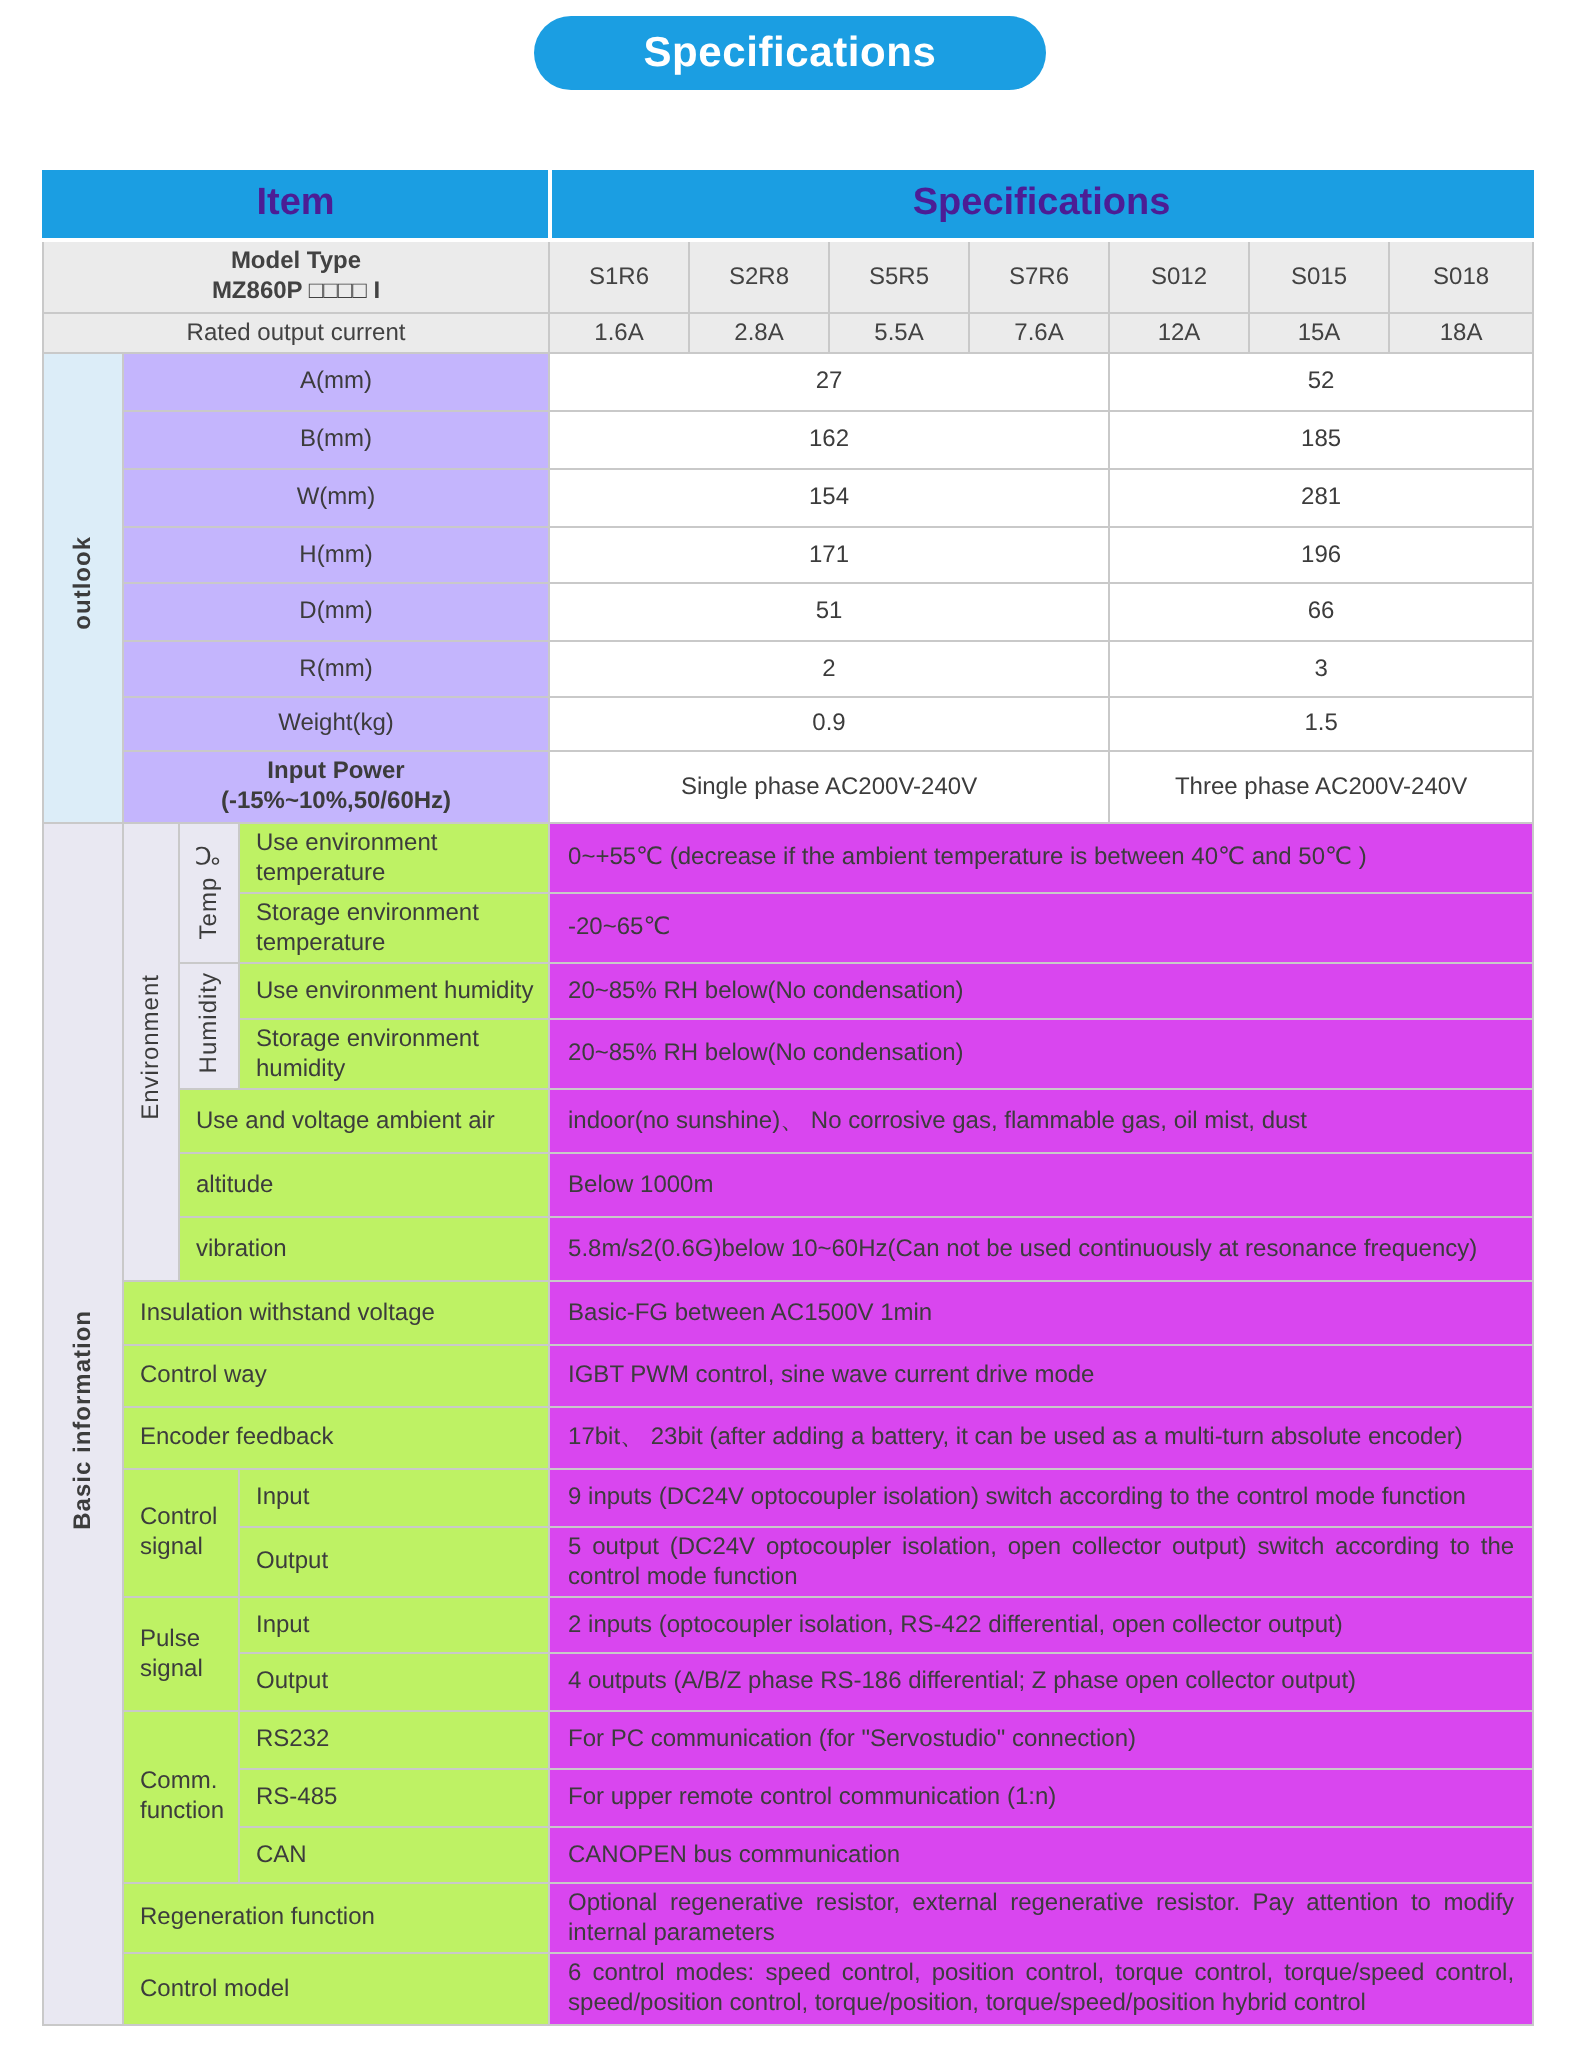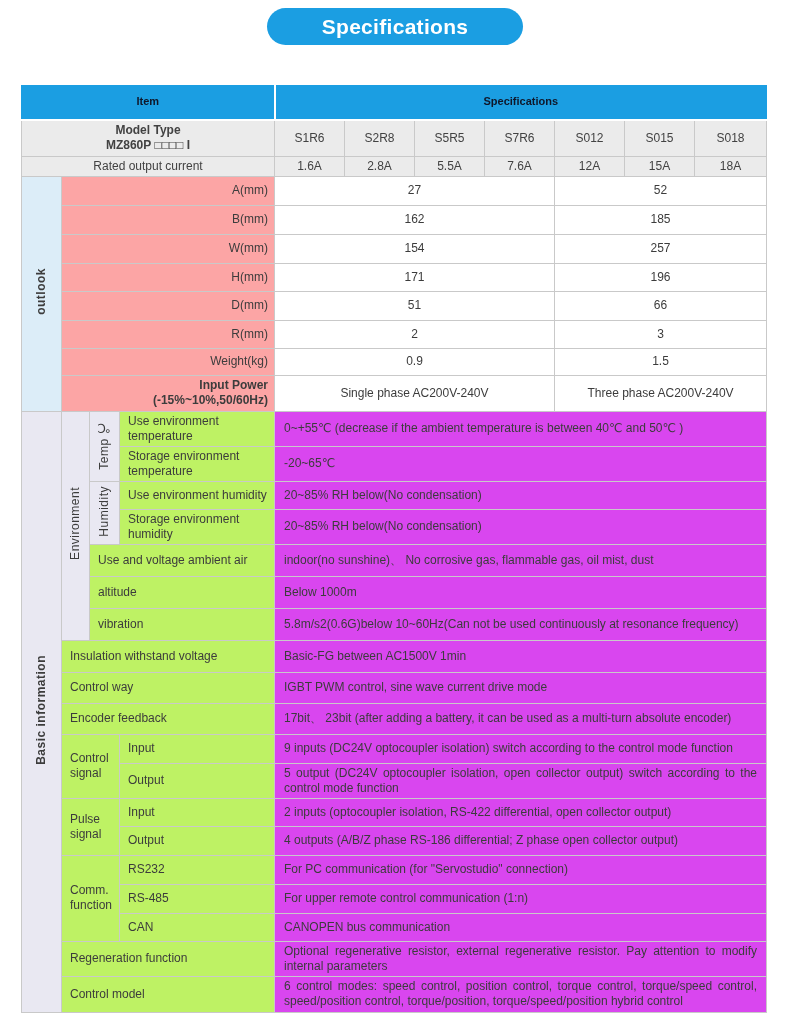--- a/index.html
+++ b/index.html
@@ -15,26 +15,26 @@
     color:#ffffff;font-size:21px;font-weight:bold;letter-spacing:0.3px;
   }
   table.spec{
     width:745px;margin:40px 0 0 21px;
     border-collapse:collapse;table-layout:fixed;
     font-size:12px;line-height:1.25;
     border:1px solid #c9c9c9;
   }
   td{border:1px solid #c9c9c9;padding:2px 6px;vertical-align:middle;}
   td.hdr{
-    background:#1b9ee2;color:#0f172a;font-weight:bold;font-size:11px;
+    background:#1b9ee2;color:#4c1d95;font-weight:bold;font-size:19px;
     text-align:center;border-color:#1b9ee2;border-bottom:2px solid #ffffff;
   }
   td.hdr-item{border-right:2px solid #ffffff;}
   td.gray{background:#ebebeb;text-align:center;color:#424242;}
-  td.lbl-blue{background:#fca5a5;text-align:right;}
+  td.lbl-blue{background:#c4b5fd;text-align:center;}
   td.vert-blue{background:#dcedf8;text-align:center;}
   td.lbl-lav{background:#bef264;text-align:left;padding-left:8px;}
   td.vert-lav{background:#e9e8f2;text-align:center;padding:2px 1px;}
   td.val-c{text-align:center;background:#ffffff;}
   td.val-l{text-align:left;background:#d946ef;padding:2px 9px;}
   td.just{text-align:justify;}
   .vtext{
     writing-mode:vertical-rl;transform:rotate(180deg);
     display:inline-block;white-space:nowrap;letter-spacing:0.5px;
   }
@@ -103,21 +103,21 @@
     <td colspan="3" class="val-c">52</td>
   </tr>
   <tr style="height:29px">
     <td colspan="3" class="lbl-blue">B(mm)</td>
     <td colspan="4" class="val-c">162</td>
     <td colspan="3" class="val-c">185</td>
   </tr>
   <tr style="height:29px">
     <td colspan="3" class="lbl-blue">W(mm)</td>
     <td colspan="4" class="val-c">154</td>
-    <td colspan="3" class="val-c">257</td>
+    <td colspan="3" class="val-c">281</td>
   </tr>
   <tr style="height:28px">
     <td colspan="3" class="lbl-blue">H(mm)</td>
     <td colspan="4" class="val-c">171</td>
     <td colspan="3" class="val-c">196</td>
   </tr>
   <tr style="height:29px">
     <td colspan="3" class="lbl-blue">D(mm)</td>
     <td colspan="4" class="val-c">51</td>
     <td colspan="3" class="val-c">66</td>

